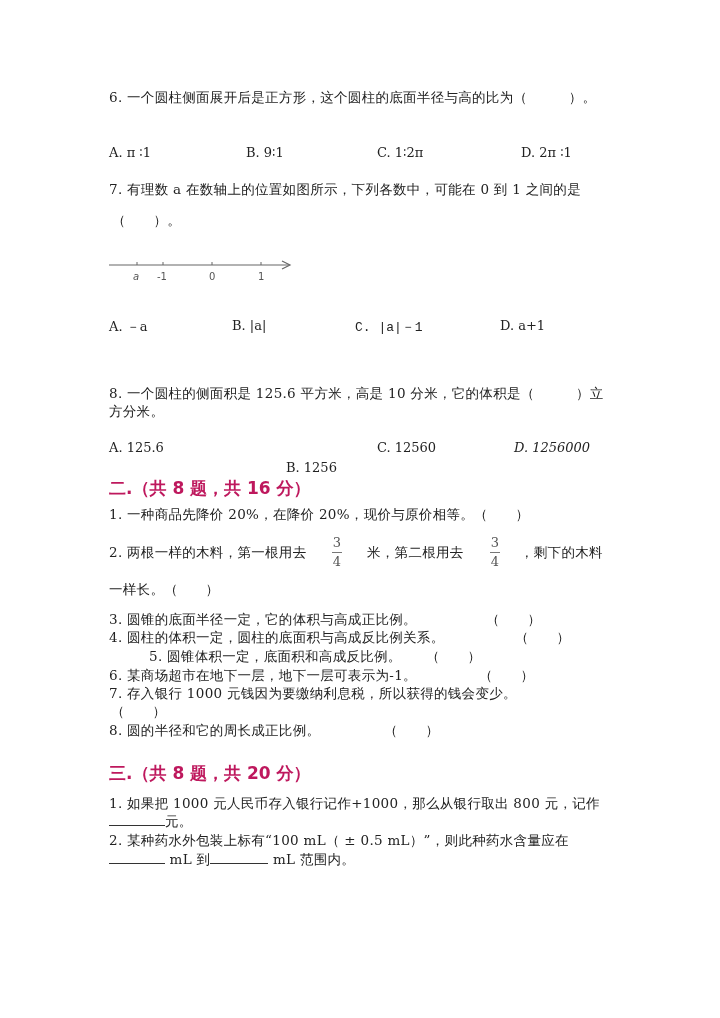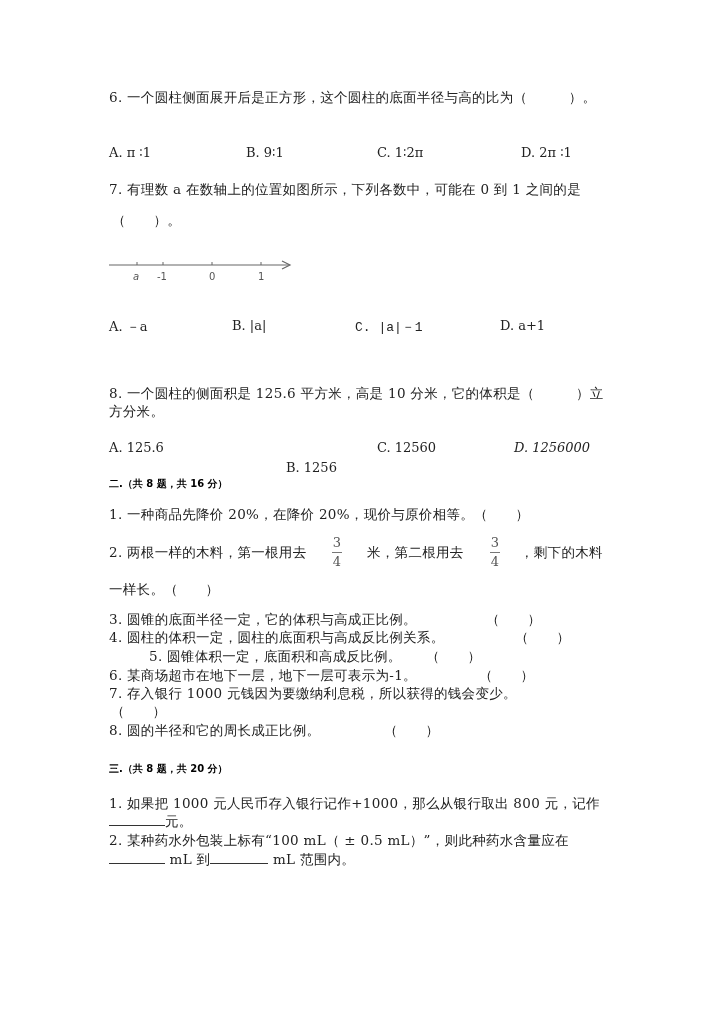--- a/index.html
+++ b/index.html
@@ -1,21 +1,21 @@
 <!DOCTYPE html>
 <html><head>
   <meta charset="utf-8">
   <style>
     html, body { margin: 0; padding: 0; background: #ffffff; }
     body { width: 720px; height: 1018px; position: relative; overflow: hidden;
       font-family: "DejaVu Serif", "Liberation Serif", serif; color: #222; font-size: 13px; }
     .abs { position: absolute; white-space: nowrap; }
     .q { font-size: 13.5px; letter-spacing: 0.3px; }
     .opt { font-size: 13px; }
-    .sec { font-family: "DejaVu Sans", "Liberation Sans", sans-serif; font-weight: bold; font-size: 10px; color: #000000; }
+    .sec { font-family: "DejaVu Sans", "Liberation Sans", sans-serif; font-weight: bold; font-size: 17px; color: #be185d; }
     .frac { position: absolute; display: inline-flex; flex-direction: column; align-items: center; font-size: 13px; color: #555; line-height: 16px; }
     .frac .bar { width: 10px; border-top: 1px solid #777; margin: 1px 0; }
     .blank { display: inline-block; border-bottom: 1px solid #333; height: 12px; vertical-align: baseline; }
     svg text { font-family: "DejaVu Sans", "Liberation Sans", sans-serif; }
   </style>
 </head>
 <body>
 
 <div class="abs q" style="left:109px;top:89px;">6. 一个圆柱侧面展开后是正方形，这个圆柱的底面半径与高的比为（　　　）。</div>
 <div class="abs opt" style="left:109px;top:145px;">A. π ∶1</div>

